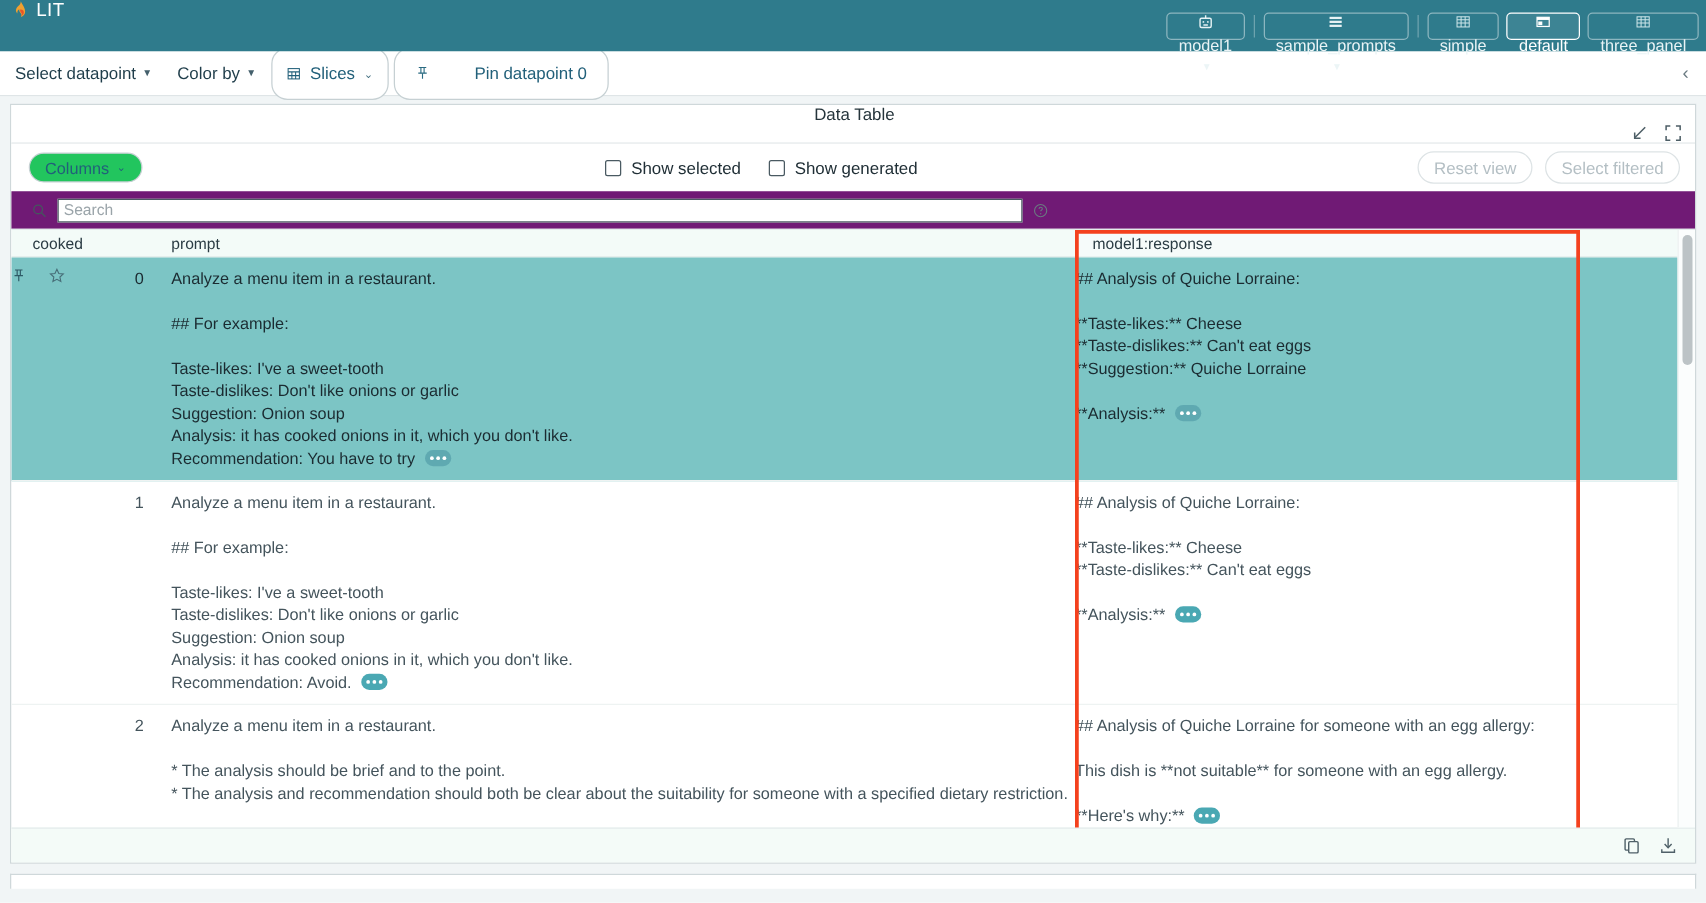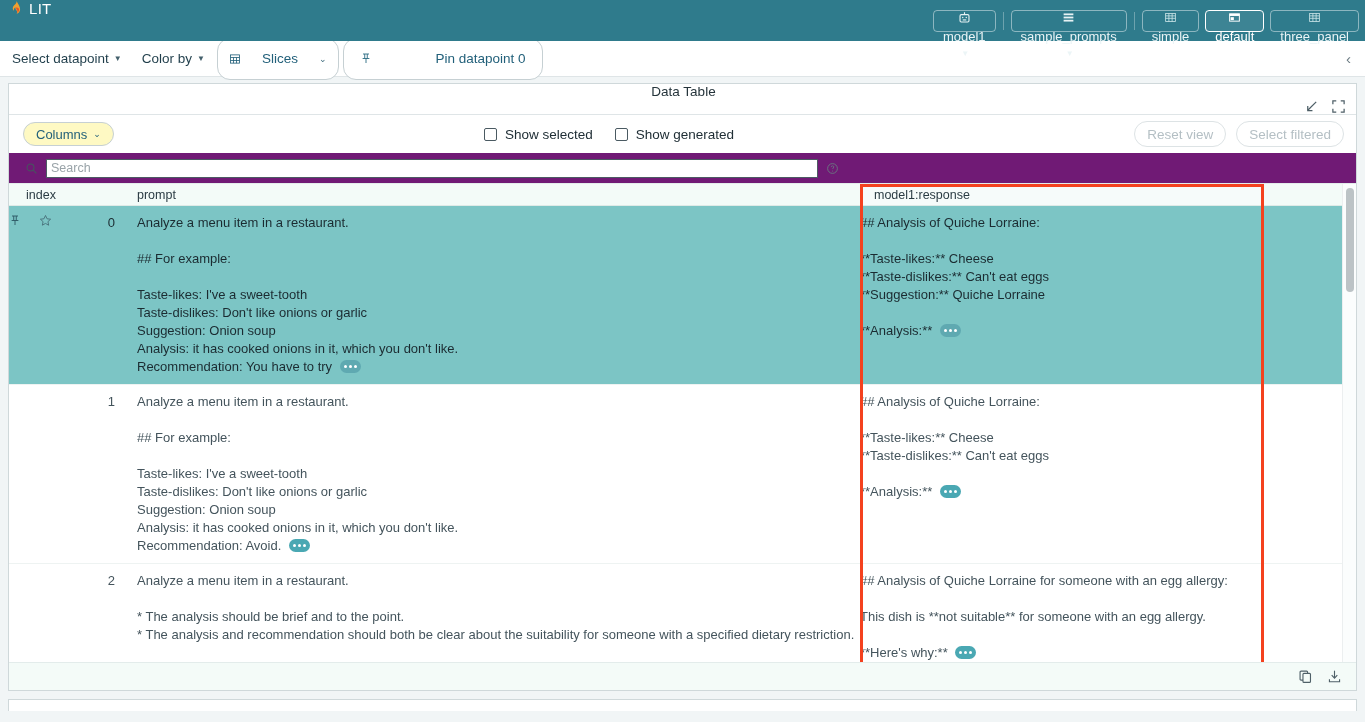--- a/index.html
+++ b/index.html
@@ -72,21 +72,21 @@
     padding: 0 10px 0 4px;
     gap: 4px;
   }
   .tb-text {
     display: flex; align-items: center; gap: 5px;
     font-size: 13.5px; color: #1f3d4a;
     padding: 3px 8px; cursor: pointer; border-radius: 3px;
   }
   .tb-text .caret { font-size: 8px; color: #44606c; }
   .tb-btn {
-    display: flex; align-items: center; gap: 21px;
+    display: flex; align-items: center; gap: 7px;
     height: 42px; padding: 0 11px;
     border: 1px solid #c6d0d3;
     border-radius: 13px;
     background: #fff;
     color: #22607a;
     font-size: 13.5px;
     cursor: pointer;
     white-space: nowrap;
     text-align: right;
   }
@@ -129,21 +129,21 @@
   .controls {
     height: 38px; min-height: 38px;
     display: flex; align-items: center;
     padding: 0 12px 0 14px;
     background: #fff;
   }
   .columns-btn {
     display: flex; align-items: center; gap: 6px;
     height: 24px; padding: 0 12px;
     border: 1px solid #c6d0d3; border-radius: 12px;
-    background: #fef9c3; color: #22607a; font-size: 13px;
+    background: #22c55e; color: #22607a; font-size: 13px;
     cursor: pointer;
   }
   .columns-btn .caret { font-size: 9px; }
   .checks {
     display: flex; align-items: center; gap: 22px;
     margin: 0 auto;
     padding-right: 30px;
   }
   .check {
     display: flex; align-items: center; gap: 8px;
@@ -489,21 +489,21 @@
           <circle cx="8" cy="8" r="6"></circle>
           <path d="M6.4 6.3c.1-1 .8-1.6 1.7-1.6.9 0 1.6.6 1.6 1.4 0 1.3-1.6 1.3-1.6 2.6" stroke-width="1"></path>
           <circle cx="8.1" cy="11.1" r=".65" fill="#6a7a81" stroke="none"></circle>
         </svg>
       </span>
     </div>
 
     <div class="table-wrap">
 
       <div class="thead">
-        <div class="col-index">index</div>
+        <div class="col-index">cooked</div>
         <div class="col-prompt">prompt</div>
         <div class="col-resp">model1:response</div>
       </div>
 
       <div class="tbody">
 
         <div class="row selected">
           <div class="cell cell-tools">
             <span class="pin-ic">
               <svg width="12" height="13" viewBox="0 0 16 16" fill="none" stroke="#2f5a66" stroke-width="1.25">

